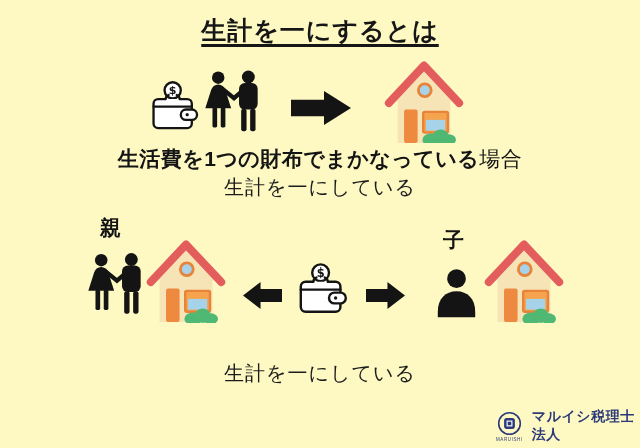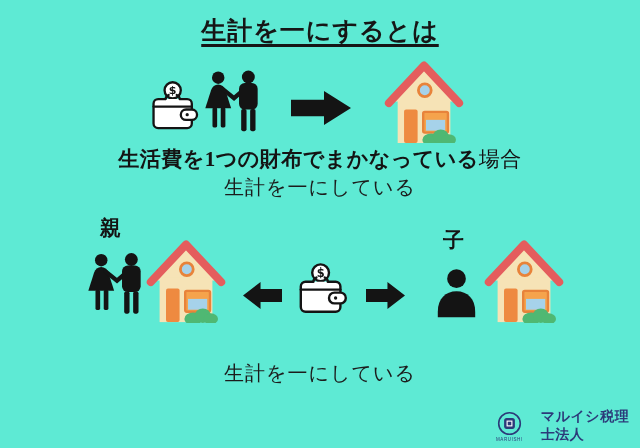--- a/index.html
+++ b/index.html
@@ -1,26 +1,26 @@
 <!DOCTYPE html>
 <html lang="ja" style="--roof-red: #e45d5d; --wall-cream: #f6e3b6; --door-orange: #ee8a40; --window-frame-orange: #e8833a; --window-top-orange: #f5a34c; --glass-blue: #a6d2ea; --bush-green: #4fb873; --icon-black: #141414; --logo-navy: #2c3a79;"><head>
 <meta charset="utf-8">
 <style>
   html,body{margin:0;padding:0;background:#fff;}
   body{font-family:"Liberation Sans","DejaVu Sans",sans-serif;}
-  #canvas{position:relative;width:640px;height:448px;background:#5eead4;overflow:hidden;}
+  #canvas{position:relative;width:640px;height:448px;background:#fef9c3;overflow:hidden;}
 
   .abs{position:absolute;}
   .full-center{position:absolute;left:0;width:100%;text-align:center;}
 
   .title{font-size:25px;font-weight:800;color:#161616;letter-spacing:1px;
          text-decoration:underline;text-decoration-thickness:2.5px;text-underline-offset:5px;}
 
   .caption{font-size:21px;color:#141414;letter-spacing:0.5px;}
-  .caption .em{font-weight:800;font-family:Liberation Serif, serif;}
+  .caption .em{font-weight:800;}
   .conclusion{font-size:20px;color:#1c1c1c;font-weight:400;letter-spacing:1px;font-family:Liberation Mono, monospace;}
 
   .side-label{font-size:21px;font-weight:800;color:#141414;}
 
   svg{display:block;width:100%;height:100%;}
 
   
   .house-fill{fill:var(--wall-cream,#f6e3b6);}
   .house-roof{stroke:var(--roof-red,#e45d5d);fill:none;stroke-linecap:round;stroke-linejoin:round;}
   .house-door{fill:var(--door-orange,#ee8a40);}
@@ -28,21 +28,21 @@
   .house-glass{fill:var(--glass-blue,#a6d2ea);}
   .house-circle{fill:var(--glass-blue,#a6d2ea);stroke:var(--window-frame-orange,#e8833a);}
   .house-bush{fill:var(--bush-green,#4fb873);}
   .ink{fill:var(--icon-black,#141414);}
   .ink-line{stroke:var(--icon-black,#141414);fill:none;stroke-linecap:round;}
   .ink-box{stroke:var(--icon-black,#141414);fill:#ffffff;}
   .coin-sign{fill:var(--icon-black,#141414);font-family:"DejaVu Sans",sans-serif;font-weight:bold;}
   .navy-stroke{stroke:var(--logo-navy,#2c3a79);fill:none;}
   .navy-fill{fill:var(--logo-navy,#2c3a79);}
 
-  .logo{position:absolute;left:496px;top:408px;display:flex;align-items:center;gap:18px;}
+  .logo{position:absolute;left:496px;top:408px;display:flex;align-items:center;gap:9px;}
   .logo-mark-wrap{display:flex;flex-direction:column;align-items:center;width:28px;}
   .logo-mark{width:25px;height:25px;}
   .logo-sub{font-size:4.5px;color:var(--logo-navy,#2c3a79);letter-spacing:0.6px;margin-top:1px;}
   .logo-name{font-family:"Liberation Serif","DejaVu Serif",serif;font-size:14px;font-weight:600;
              color:var(--logo-navy,#2c3a79);letter-spacing:0.5px;}
 </style>
 </head>
 <body>
 
 <svg width="0" height="0" style="position:absolute">

